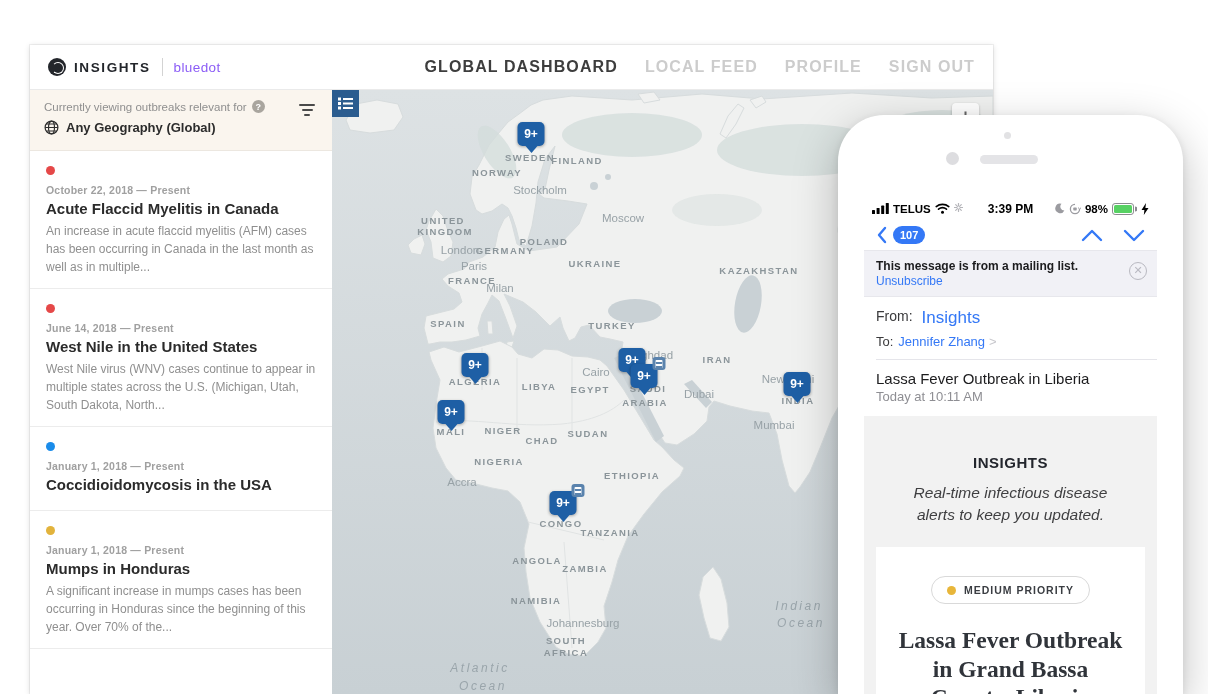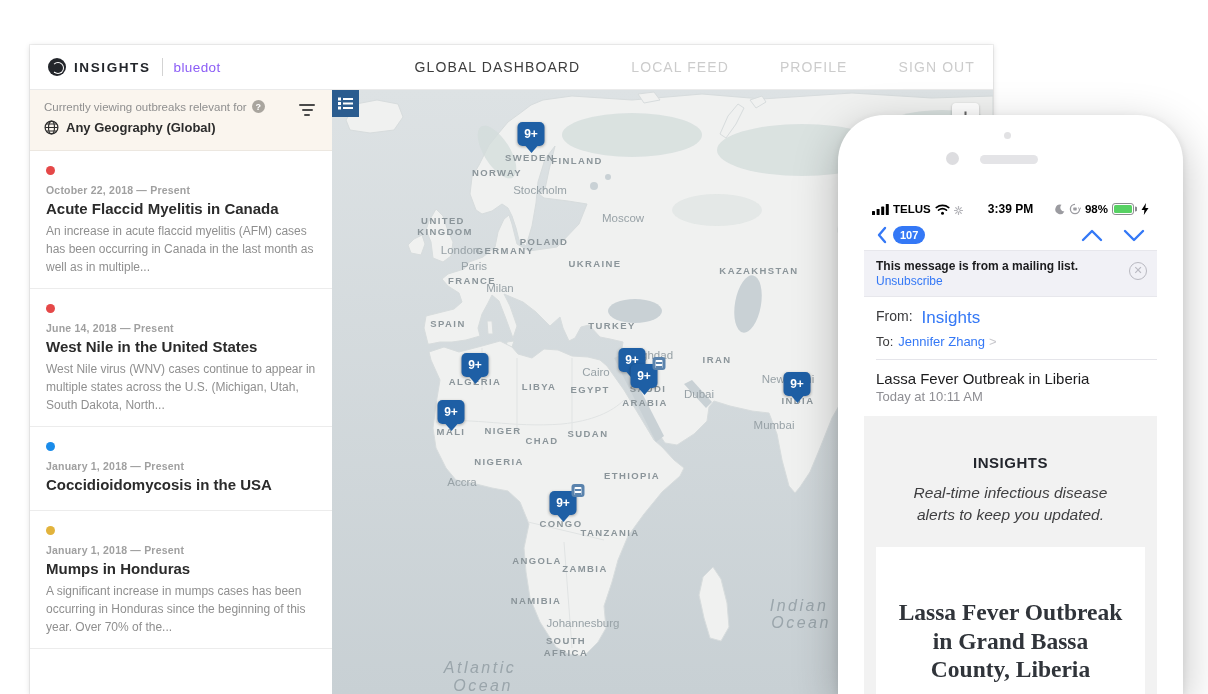--- a/index.html
+++ b/index.html
@@ -13,21 +13,21 @@
 
   .dash-header { position:absolute; left:0; top:0; right:0; height:45px; background:#fff;
     border-bottom:1px solid #eaeaea; display:flex; align-items:center; padding:0 18px; z-index:3; }
   .logo-mark { width:18px; height:18px; border-radius:50%; background:#23262b; position:relative; flex:0 0 auto; }
   .logo-mark:after { content:""; position:absolute; left:4px; top:4px; width:10px; height:10px;
     border:1.6px solid #fff; border-radius:50%; border-left-color:transparent; }
   .brand { font-size:13.5px; font-weight:bold; letter-spacing:1.6px; color:#23262b; margin-left:8px; }
   .brand-divider { width:1px; height:18px; background:#d3d3d3; margin:0 11px; }
   .brand-sub { font-size:13.5px; color:#8b5cf6; letter-spacing:.4px; }
   .dash-nav { margin-left:auto; display:flex; gap:27px; }
-  .dash-nav span { font-size:14px; font-weight:normal; letter-spacing:1.1px; color:#cccccc; cursor:pointer;margin-left:24px; }
+  .dash-nav span { font-size:16px; font-weight:bold; letter-spacing:1.1px; color:#cccccc; cursor:pointer; }
   .dash-nav span.active { color:#3d3d3d; }
 
   
   .sidebar { position:absolute; left:0; top:45px; width:302px; bottom:0; background:#fff; overflow:hidden; z-index:2; }
   .filterbar { height:61px; background:#faf5ee; border-bottom:1px solid #ece7e0; padding:10px 14px 8px; position:relative; }
   .filter-line1 { font-size:11.5px; color:#8f8f8f; display:flex; align-items:center; gap:5px; }
   .help-icon { width:13px; height:13px; border-radius:50%; background:#a9a59e; color:#fff; font-size:9px;
     font-weight:bold; display:inline-flex; align-items:center; justify-content:center; }
   .filter-icon { position:absolute; right:16px; top:14px; width:18px; display:flex; flex-direction:column; gap:3px; align-items:center; cursor:pointer; }
   .filter-icon i { display:block; height:2px; background:#4a4a4a; border-radius:1px; }
@@ -42,21 +42,21 @@
   .ob-title { font-size:15px; font-weight:bold; color:#2b2b2b; margin:4px 0 5px; }
   .ob-desc { font-size:12px; color:#8f8f8f; line-height:1.5; }
 
   
   .map { position:absolute; left:302px; top:45px; right:0; bottom:0; overflow:hidden;
     background:linear-gradient(#dde2e4, #c8d0d4); cursor:grab; }
   .map svg.geo { position:absolute; left:0; top:0; }
   .map-label { position:absolute; transform:translate(-50%,-50%); white-space:nowrap; pointer-events:none; }
   .lbl-country { font-size:9.5px; font-weight:600; letter-spacing:1.4px; color:#8b959a; }
   .lbl-city { font-size:11.5px; color:#98a2a7; }
-  .lbl-ocean { font-size:16px; font-style:italic; letter-spacing:2.5px; color:#9aa5ab; }
+  .lbl-ocean { font-size:12px; font-style:italic; letter-spacing:2.5px; color:#9aa5ab; }
   .pin { position:absolute; width:27px; height:24px; background:#1e5fa5; border-radius:5px;
     transform:translate(-50%,-50%); color:#fff; font-size:12px; font-weight:bold;
     display:flex; align-items:center; justify-content:center; box-shadow:0 1px 3px rgba(0,0,0,.3); cursor:pointer; }
   .pin:after { content:""; position:absolute; top:100%; left:50%; transform:translateX(-50%);
     border:6px solid transparent; border-top:7px solid #1e5fa5; border-bottom-width:0; }
   .pin-badge { position:absolute; right:-8px; top:-7px; width:13px; height:13px; background:#5a83ad;
     border-radius:3px; display:flex; align-items:center; justify-content:center; }
   .pin-badge i { display:block; width:7px; height:8px; background:#fff; border-radius:1px;
     box-shadow:inset 0 -2px 0 #5a83ad, inset 0 -4px 0 #fff, inset 0 -6px 0 #5a83ad; }
   .map-list-btn { position:absolute; left:0; top:0; width:27px; height:27px; background:#2b5c8f;
@@ -68,21 +68,21 @@
   
   .phone { position:absolute; left:838px; top:115px; width:345px; height:579px; background:#fff;
     border-radius:46px 46px 0 0; box-shadow:0 14px 45px rgba(0,0,0,.25), 0 2px 10px rgba(0,0,0,.10); z-index:10; }
   .sensor-dot { position:absolute; left:166px; top:17px; width:7px; height:7px; border-radius:50%; background:#e2e2e4; }
   .camera-dot { position:absolute; left:108px; top:37px; width:13px; height:13px; border-radius:50%; background:#dddde0; }
   .speaker { position:absolute; left:142px; top:40px; width:58px; height:9px; border-radius:5px; background:#e4e4e7; }
   .screen { position:absolute; left:26px; top:81px; width:293px; bottom:0; background:#fff; overflow:hidden; }
 
   .statusbar { height:24px; display:flex; align-items:center; padding:2px 8px 0; position:relative;
     font-size:12px; font-weight:600; color:#000; }
-  .sb-left, .sb-right { display:flex; align-items:flex-end; gap:4px; }
+  .sb-left, .sb-right { display:flex; align-items:flex-start; gap:4px; }
   .sb-right { margin-left:auto; }
   .sb-time { position:absolute; left:50%; transform:translateX(-50%); font-size:12px; font-weight:bold; }
   .sb-carrier { font-size:11.5px; font-weight:600; }
   .sb-pct { font-size:11.5px; font-weight:600; }
 
   .mailnav { height:30px; display:flex; align-items:center; padding:0 12px; gap:6px; }
   .unread-pill { min-width:30px; height:18px; border-radius:9px; background:#3478f6; color:#fff;
     font-size:11px; font-weight:600; display:flex; align-items:center; justify-content:center; padding:0 7px; cursor:pointer; }
   .mailnav .spacer { flex:1; }
   .chev { cursor:pointer; display:flex; }
@@ -419,18 +419,22 @@
         <span class="to-chev">&gt;</span>
       </div>
       <div class="hdr-divider"></div>
       <div class="subject">Lassa Fever Outbreak in Liberia</div>
       <div class="received">Today at 10:11 AM</div>
 
       <div class="email-body">
         <div class="app-name">INSIGHTS</div>
         <div class="tagline">Real-time infectious disease alerts to keep you updated.</div>
         <div class="email-card">
+          <div class="priority-pill">
+            <span class="priority-dot"></span>
+            <span class="priority-text">MEDIUM PRIORITY</span>
+          </div>
           <div class="headline">Lassa Fever Outbreak in Grand Bassa County, Liberia</div>
         </div>
       </div>
     </div>
   </div>
 </div>
 
 </body></html>

